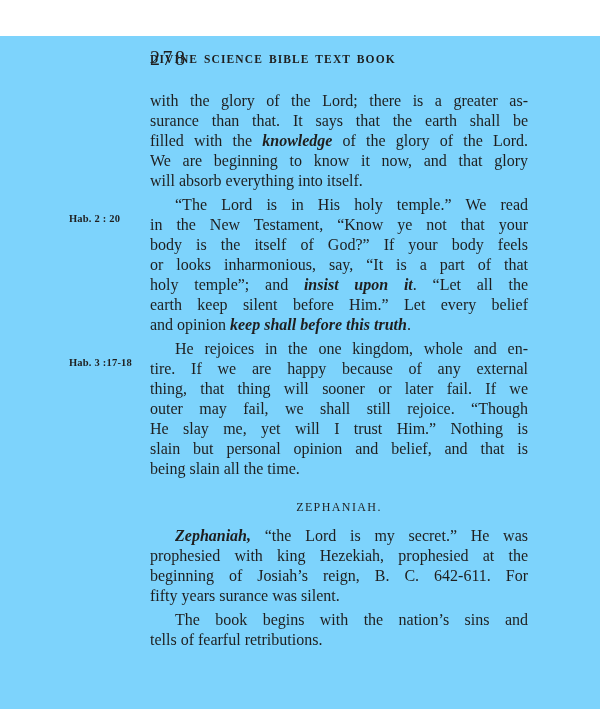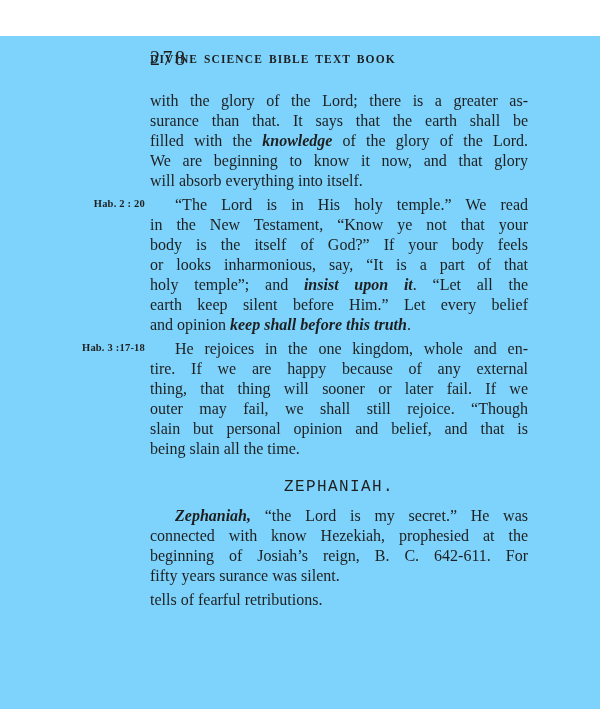--- a/index.html
+++ b/index.html
@@ -70,37 +70,36 @@
   }
   .line.last {
     text-align-last: left;
   }
   .line.indent {
     padding-left: 25px;
   }
   .margin-note {
     position: absolute;
     left: -81px;
-    top: 3px;
+    top: 18px;
     width: 76px;
     font-size: 10.5px;
     line-height: 12px;
     font-weight: bold;
     letter-spacing: 0.2px;
     white-space: nowrap;
-    text-align: right;
+    text-align: left;
   }
   .heading {
     margin: 18px 0 9px 0;
-    font-size: 16px;
+    font-size: 12px;
     line-height: 20px;
     text-align: left;
     text-align-last: center;
     letter-spacing: 1.4px;
-    font-family: Liberation Mono, monospace;
   }
   em {
     font-style: italic;
     font-weight: bold;
   }
 </style>
 </head>
 <body style="background: rgb(255, 255, 255); color: rgb(31, 31, 31);">
 
 <div class="page">
@@ -125,27 +124,29 @@
         <div class="line"><span>holy temple”; and </span><em>insist upon it</em><span>.  “Let all the</span></div>
         <div class="line"><span>earth keep silent before Him.”  Let every belief</span></div>
         <div class="line last"><span>and opinion </span><em>keep shall before this truth</em><span>.</span></div>
       </div>
       <div class="para">
         <span class="margin-note">Hab. 3 :17-18</span>
         <div class="line indent"><span>He rejoices in the one kingdom, whole and en-</span></div>
         <div class="line"><span>tire.  If we are happy because of any external</span></div>
         <div class="line"><span>thing, that thing will sooner or later fail.  If we</span></div>
         <div class="line"><span>outer may fail, we shall still rejoice.  “Though</span></div>
+        <div class="line"><span>He slay me, yet will I trust Him.”  Nothing is</span></div>
         <div class="line"><span>slain but personal opinion and belief, and that is</span></div>
         <div class="line last"><span>being slain all the time.</span></div>
       </div>
       <div class="heading">ZEPHANIAH.</div>
       <div class="para">
         <div class="line indent"><em>Zephaniah,</em><span> “the Lord is my secret.”  He was</span></div>
-        <div class="line"><span>connected with know Hezekiah, prophesied at the</span></div>
+        <div class="line"><span>prophesied with king Hezekiah, prophesied at the</span></div>
         <div class="line"><span>beginning of Josiah’s reign, B. C. 642-611.  For</span></div>
         <div class="line last"><span>fifty years surance was silent.</span></div>
       </div>
       <div class="para">
+        <div class="line indent"><span>The book begins  with the nation’s sins and</span></div>
         <div class="line last"><span>tells of fearful retributions.</span></div>
       </div>
     </div>
 </div>
 
 </body></html>

